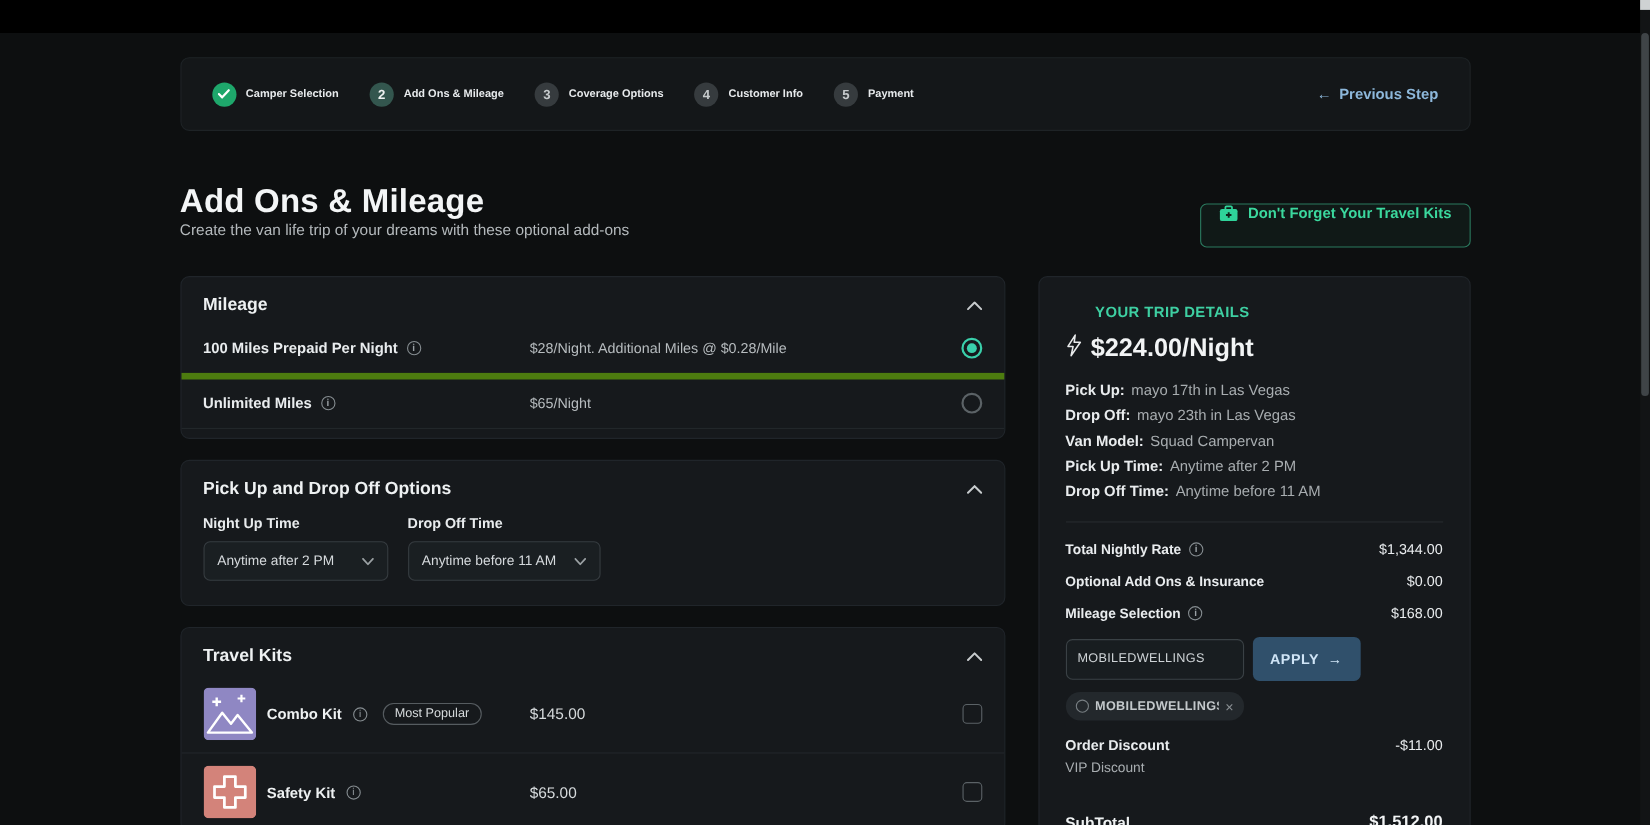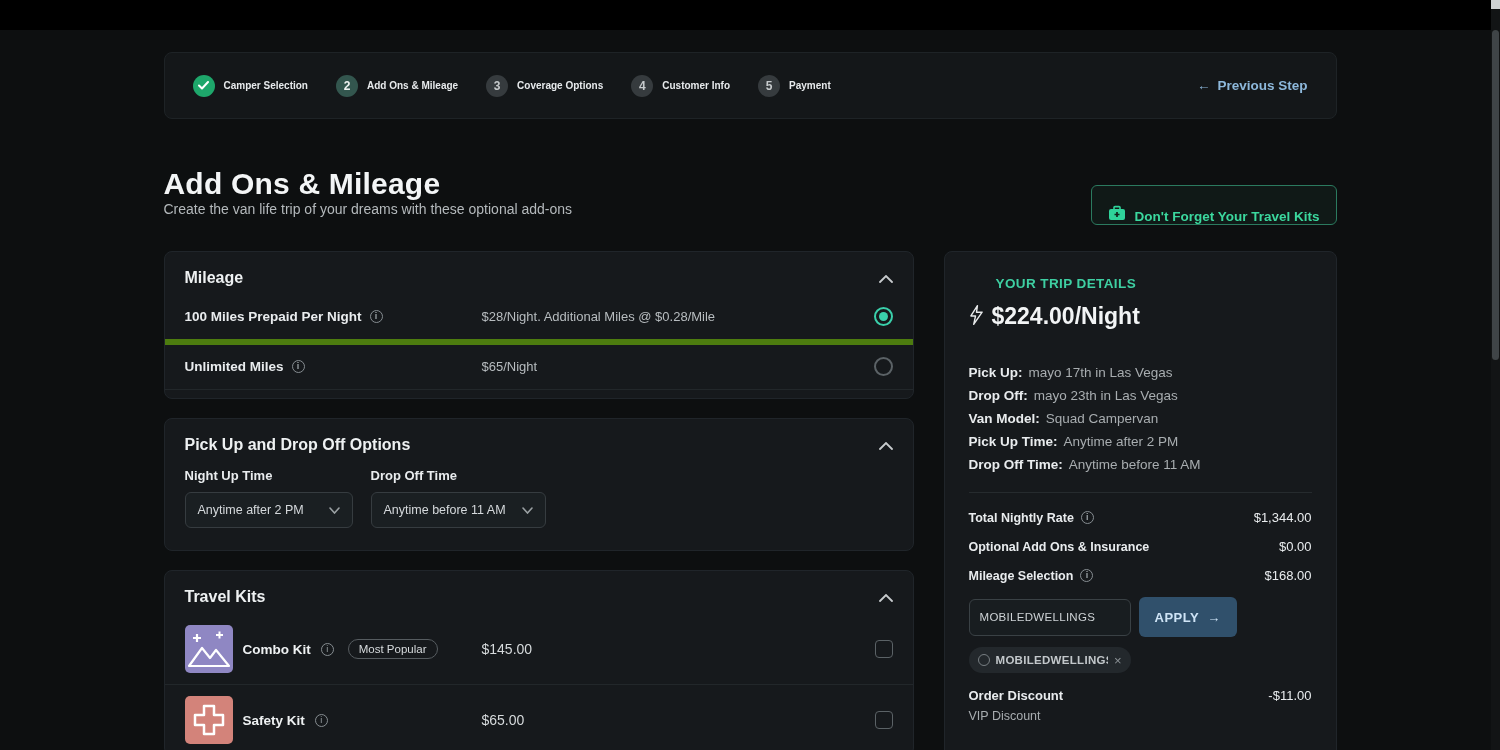--- a/index.html
+++ b/index.html
@@ -18,21 +18,21 @@
   .s-active { background:#33564e; color:#eef2f1; }
   .s-todo { background:#363b3e; color:#c6cacc; }
   .s-label { margin-left:9px; font-size:10px; font-weight:600; color:#e7eaec; }
   .prev-link { margin-left:auto; display:flex; align-items:center; gap:7px; color:#8db8db;
     font-size:13.5px; font-weight:600; cursor:pointer; text-decoration:none; }
 
   
   .header-row { margin-top:48px; display:flex; justify-content:space-between; align-items:flex-start; }
   h1 { font-size:30px; font-weight:800; color:#f3f5f6; letter-spacing:.2px; }
   .subtitle { font-size:14px; color:#b4b9bc; }
-  .cta { margin-top:18px; height:40px; padding:0 16px; display:flex; align-items:flex-end; gap:9px;
+  .cta { margin-top:18px; height:40px; padding:0 16px; display:flex; align-items:flex-start; gap:9px;
     background:#101917; border:1px solid #2b7a5f; border-radius:6px; color:#3bd89e;
     font-weight:700; font-size:13.5px; cursor:pointer; font-family:inherit; }
 
   
   .main { display:flex; gap:30px; margin-top:26px; align-items:flex-start; }
   .left-col { width:750px; display:flex; flex-direction:column; gap:19px; }
   .card { background:#16191c; border:1px solid #20252a; border-radius:8px; }
   .card-head { display:flex; justify-content:space-between; align-items:center; padding:17px 20px 8px; cursor:pointer; }
   .card-title { font-size:16px; font-weight:700; color:#eef1f2; }
 
@@ -66,21 +66,21 @@
     color:#d7dbdd; margin-left:4px; white-space:nowrap; }
   .k-price { flex:1; font-size:14px; color:#d6dadc; }
   .checkbox { width:18px; height:18px; border:1.5px solid #5b6266; border-radius:4px; margin-left:auto; flex:none; cursor:pointer; }
 
   
   .right-col { width:393px; }
   .trip-card { padding:24px; }
   .eyebrow { font-size:13.5px; color:#3ecfa2; font-weight:600; letter-spacing:.4px;margin-left:27px; }
   .rate-row { display:flex; align-items:center; gap:8px; margin-top:12px; }
   .rate { font-size:23px; font-weight:800; color:#f2f4f5; }
-  .d-list { margin-top:31px; }
+  .d-list { margin-top:13px; }
   .d-row { font-size:13.5px; line-height:23px; }
   .d-label { font-weight:700; color:#e9ecee; margin-right:6px; }
   .d-val { color:#a8adb0; }
   .divider { border-top:1px solid #262b2e; margin-top:16px; }
   .charges { margin-top:17px; }
   .c-row { display:flex; margin-bottom:14px; }
   .c-label { display:flex; gap:7px; align-items:center; font-size:12.5px; font-weight:700; color:#e9ecee; }
   .c-val { margin-left:auto; font-size:13px; color:#e9ecee; }
   .promo-row { display:flex; gap:8px; margin-top:10px; align-items:center; }
   .promo-input { width:162px; height:37px; background:#181d20; border:1px solid #3a4145; border-radius:6px;

